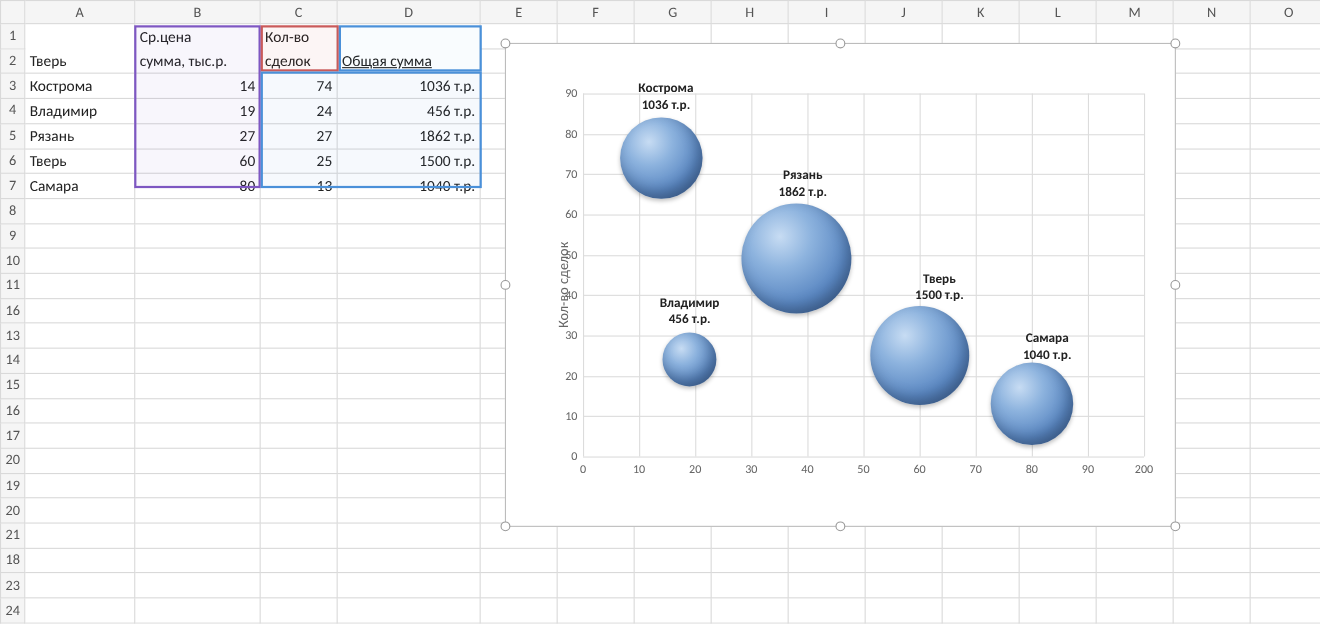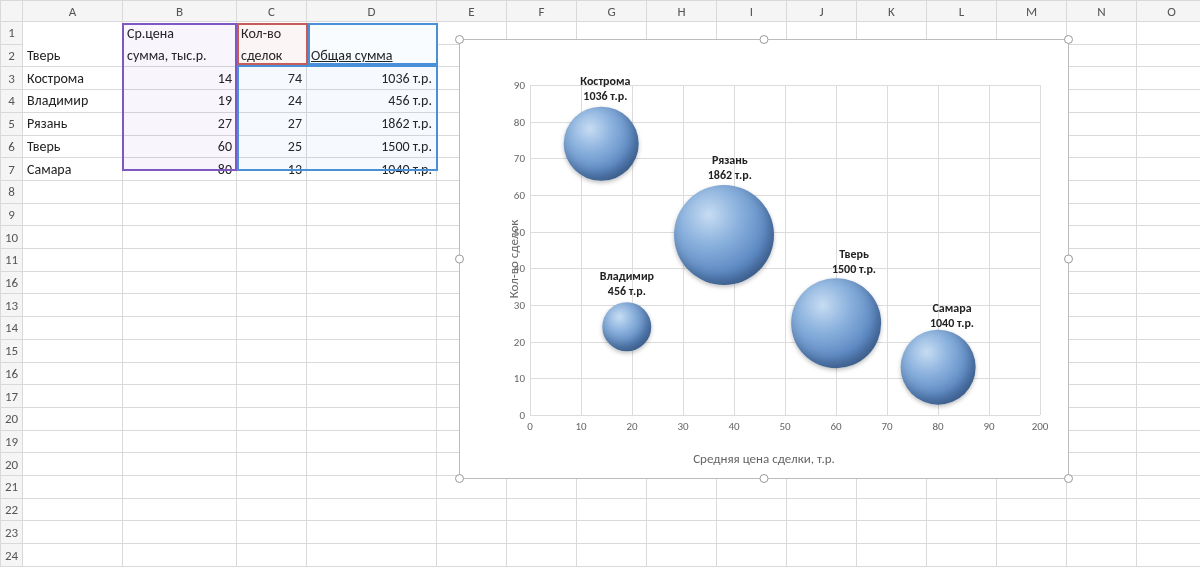--- a/index.html
+++ b/index.html
@@ -509,21 +509,21 @@
         <td></td>
         <td></td>
         <td></td>
         <td></td>
         <td></td>
         <td></td>
         <td></td>
         <td></td>
       </tr>
       <tr>
-        <th class="rowhdr">22</th>
+        <th class="rowhdr">18</th>
         <td></td>
         <td></td>
         <td></td>
         <td></td>
         <td></td>
         <td></td>
         <td></td>
         <td></td>
         <td></td>
         <td></td>
@@ -582,21 +582,20 @@
   <div class="chart-handle" style="left:-5px; top:-5px;"></div>
   <div class="chart-handle" style="left:50%; top:-5px; transform:translateX(-50%);"></div>
   <div class="chart-handle" style="right:-5px; top:-5px;"></div>
   <div class="chart-handle" style="left:-5px; top:50%; transform:translateY(-50%);"></div>
   <div class="chart-handle" style="right:-5px; top:50%; transform:translateY(-50%);"></div>
   <div class="chart-handle" style="left:-5px; bottom:-5px;"></div>
   <div class="chart-handle" style="left:50%; bottom:-5px; transform:translateX(-50%);"></div>
   <div class="chart-handle" style="right:-5px; bottom:-5px;"></div>
 
   <div class="axis-y-label">Кол-во сделок</div>
-  <div class="axis-x-label">Средняя цена сделки, т.р.</div>
 
   <div class="plot" id="plot">
       <div class="gridline-h" style="top: 330px;"></div>
       <div class="axis-y-tick" style="top: 330px;">0</div>
       <div class="gridline-h" style="top: 293.333px;"></div>
       <div class="axis-y-tick" style="top: 293.333px;">10</div>
       <div class="gridline-h" style="top: 256.667px;"></div>
       <div class="axis-y-tick" style="top: 256.667px;">20</div>
       <div class="gridline-h" style="top: 220px;"></div>
       <div class="axis-y-tick" style="top: 220px;">30</div>

